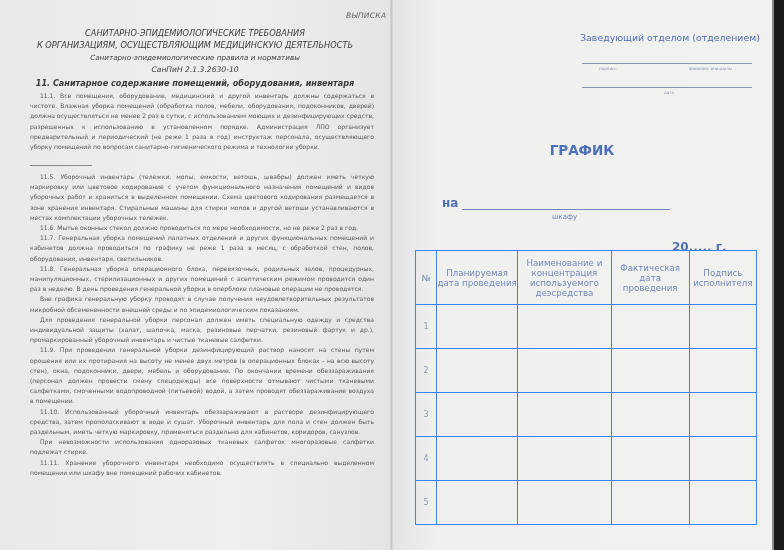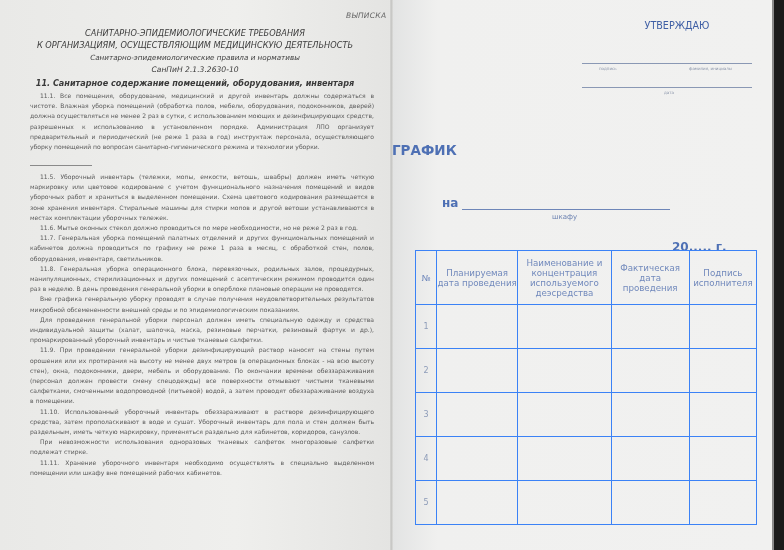--- a/index.html
+++ b/index.html
@@ -63,21 +63,21 @@
     }
     .sig-line { position: absolute; height: 0; border-top: 1px solid #8a98b4; }
     .sl1 { left: 190px; top: 63px; width: 170px; }
     .sl2 { left: 190px; top: 87px; width: 170px; }
     .tiny { position: absolute; font-size: 4px; color: #8a95aa; }
     .t1 { left: 207px; top: 66px; }
     .t2 { left: 297px; top: 66px; }
     .t3 { left: 272px; top: 90px; }
 
     .title {
-      position: absolute; left: 0; width: 380px; text-align: left;
+      position: absolute; left: 0; width: 380px; text-align: center;
       color: #4e70b4; font-weight: bold; font-size: 13.5px;
     }
     .title-1 { top: 142px; }
     .subtitle {
       position: absolute; left: 0; top: 158px; width: 380px; text-align: center;
       color: #4e70b4; font-weight: bold; font-size: 12.8px;
     }
     .period { position: absolute; top: 196px; font-size: 12px; font-weight: bold; color: #4e70b4; }
     .p-na { left: 50px; }
     .p-line { position: absolute; left: 70px; top: 209px; width: 208px; border-top: 1px solid #6e86b8; }
@@ -126,21 +126,21 @@
       <p>Вне графика генеральную уборку проводят в случае получения неудовлетворительных результатов микробной обсемененности внешней среды и по эпидемиологическим показаниям.</p>
       <p>Для проведения генеральной уборки персонал должен иметь специальную одежду и средства индивидуальной защиты (халат, шапочка, маска, резиновые перчатки, резиновый фартук и др.), промаркированный уборочный инвентарь и чистые тканевые салфетки.</p>
       <p>11.9. При проведении генеральной уборки дезинфицирующий раствор наносят на стены путем орошения или их протирания на высоту не менее двух метров (в операционных блоках - на всю высоту стен), окна, подоконники, двери, мебель и оборудование. По окончании времени обеззараживания (персонал должен провести смену спецодежды) все поверхности отмывают чистыми тканевыми салфетками, смоченными водопроводной (питьевой) водой, а затем проводят обеззараживание воздуха в помещении.</p>
       <p>11.10. Использованный уборочный инвентарь обеззараживают в растворе дезинфицирующего средства, затем прополаскивают в воде и сушат. Уборочный инвентарь для пола и стен должен быть раздельным, иметь четкую маркировку, применяться раздельно для кабинетов, коридоров, санузлов.</p>
       <p>При невозможности использования одноразовых тканевых салфеток многоразовые салфетки подлежат стирке.</p>
       <p>11.11. Хранение уборочного инвентаря необходимо осуществлять в специально выделенном помещении или шкафу вне помещений рабочих кабинетов.</p>
     </div>
   </div>
 
   <div class="rp">
-    <div class="approve">УТВЕРЖДАЮ</div>
+    <div class="approve-sub">Заведующий отделом (отделением)</div>
     <div class="sig-line sl1"></div>
     <div class="tiny t1">подпись</div>
     <div class="tiny t2">фамилия, инициалы</div>
     <div class="sig-line sl2"></div>
     <div class="tiny t3">дата</div>
 
     <div class="title title-1">ГРАФИК</div>
 
     <div class="period p-na">на</div>
     <div class="p-line"></div>

